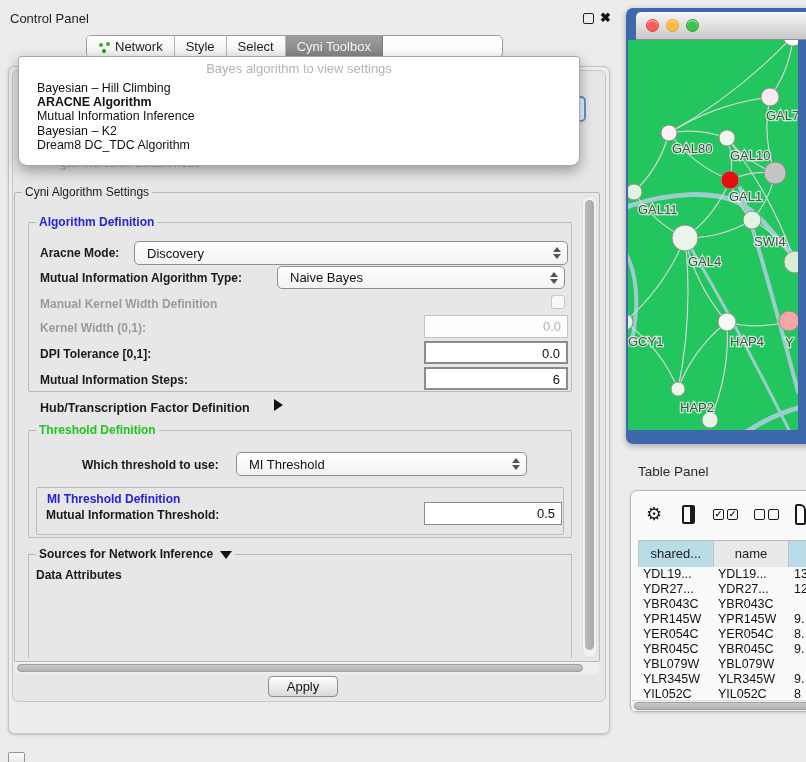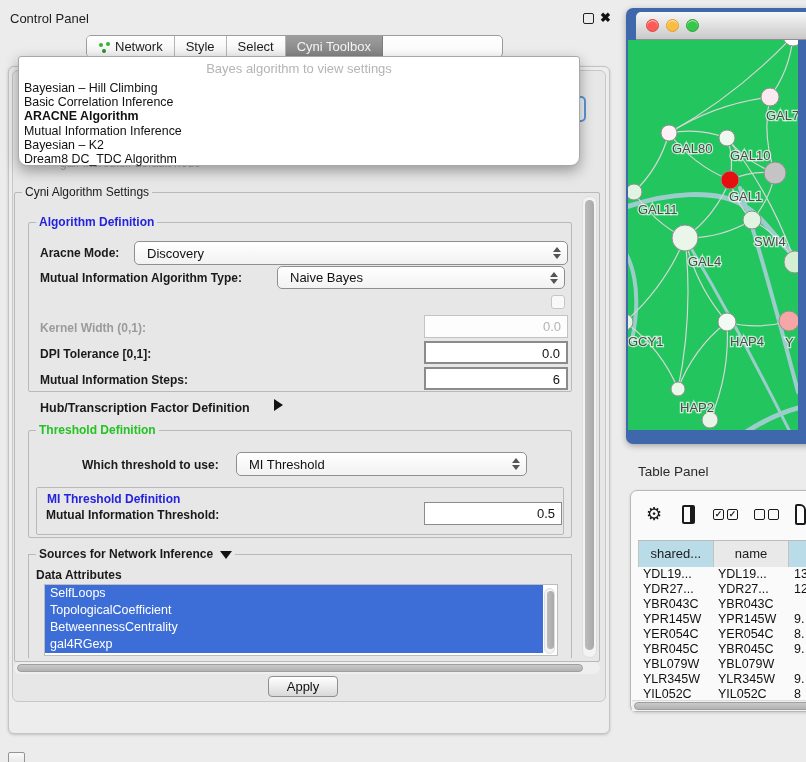--- a/index.html
+++ b/index.html
@@ -23,21 +23,21 @@
   .net-ic::before { content:''; position:absolute; width:4px; height:4px; border-radius:50%;
                     background:#35b335; left:1px; top:2px;
                     box-shadow:7px -1px 0 #35b335, 3px 6px 0 #2a8f2a; }
 
   .container { background:#ededed; border:1px solid #c4c4c4; border-radius:6px; box-shadow:0 1px 3px rgba(0,0,0,.18); }
   .inner-panel { background:#e7e7e7; border:1px solid #c8c8c8; border-radius:6px; }
 
   .popup { background:#ffffff; border:1px solid #a8a8a8; border-radius:3px 3px 9px 9px;
            box-shadow:0 5px 14px rgba(0,0,0,.35); z-index:20; }
   .popup-header { text-align:center; font-size:13px; color:#b4b4b4; padding-top:4px; }
-  .dd-item { height:14.2px; line-height:14.2px; font-size:12.4px; color:#111; padding-left:5px; white-space:nowrap; }
+  .dd-item { height:14.2px; line-height:14.2px; font-size:12.4px; color:#111; padding-left:18px; white-space:nowrap; }
   .dd-item.bold { font-weight:bold; }
 
   .groupbox { border:1px solid #b9b9b9; border-radius:2px; }
   .gtitle { position:absolute; background:#e7e7e7; padding:0 3px; font-size:12px; white-space:nowrap; }
   .gtitle.blue { color:#2323dd; font-weight:bold; }
   .gtitle.green { color:#23c323; font-weight:bold; }
   .lbl { font-size:12px; font-weight:bold; color:#1a1a1a; white-space:nowrap; }
   .lbl.dis { color:#9b9b9b; }
   .combo { position:absolute; height:24px; background:linear-gradient(#ffffff,#f2f2f2); border:1px solid #8f8f8f;
            border-radius:5px; display:flex; align-items:center; }
@@ -110,21 +110,20 @@
   <div class="abs container" style="left:8px;top:66px;width:602px;height:668px;"></div>
   <div class="abs inner-panel" style="left:12px;top:70px;width:594px;height:632px;"></div>
 
   <div class="abs" style="left:60px;top:156px;font-size:12px;color:#a8a8a8;z-index:5;">galFiltered.sif default node</div>
   <div class="abs" style="left:566px;top:96px;width:20px;height:26px;border:2px solid #5a96d6;border-radius:5px;background:#eef3fa;z-index:5;"></div>
 
   <div class="abs popup" style="left:18px;top:56px;width:562px;height:110px;">
     <div class="popup-header">Bayes algorithm to view settings</div>
     <div id="dropdown-list" style="position:absolute;left:0;top:24px;width:100%;">
         <div class="dd-item">Bayesian – Hill Climbing</div>
-        <div class="dd-item">Basic Correlation Inference</div>
         <div class="dd-item bold">ARACNE Algorithm</div>
         <div class="dd-item">Mutual Information Inference</div>
         <div class="dd-item">Bayesian – K2</div>
         <div class="dd-item">Dream8 DC_TDC Algorithm</div>
       </div>
   </div>
 
   <div class="abs groupbox" style="left:14px;top:192px;width:586px;height:470px;background:#e7e7e7;"></div>
   <div class="abs gtitle" style="left:22px;top:185px;color:#1a1a1a;">Cyni Algorithm Settings</div>
 
@@ -146,20 +145,21 @@
 
   <div class="abs lbl" style="left:40px;top:271px;">Mutual Information Algorithm Type:</div>
   <div class="combo" style="left:277px;top:266px;width:288px;height:23px;">
     <span class="combo-text">Naive Bayes</span>
     <span class="combo-arrows">
         <span class="tri-up"></span>
         <span class="tri-dn"></span>
       </span>
   </div>
 
+  <div class="abs lbl dis" style="left:40px;top:297px;">Manual Kernel Width Definition</div>
   <div class="checkbox" style="left:551px;top:295px;"></div>
 
   <div class="abs lbl dis" style="left:40px;top:321px;">Kernel Width (0,1):</div>
   <div class="field dis" style="left:424px;top:315px;width:144px;">0.0</div>
 
   <div class="abs lbl" style="left:40px;top:347px;">DPI Tolerance [0,1]:</div>
   <div class="field" style="left:424px;top:341px;width:144px;">0.0</div>
 
   <div class="abs lbl" style="left:40px;top:373px;">Mutual Information Steps:</div>
   <div class="field" style="left:424px;top:367px;width:144px;">6</div>
@@ -184,31 +184,20 @@
   <div class="abs lbl" style="left:46px;top:508px;">Mutual Information Threshold:</div>
   <div class="field" style="left:424px;top:502px;width:138px;border-width:1px;">0.5</div>
 
   <div class="abs" style="left:28px;top:554px;width:544px;height:104px;border:1px solid #b9b9b9;border-bottom:none;"></div>
   <div class="abs gtitle" style="left:36px;top:547px;color:#1a1a1a;font-weight:bold;">
     <span>Sources for Network Inference</span>
     <span style="display:inline-block;width:0;height:0;border-left:6px solid transparent;border-right:6px solid transparent;border-top:8px solid #111;vertical-align:-1px;margin-left:4px;"></span>
   </div>
   <div class="abs lbl" style="left:36px;top:568px;">Data Attributes</div>
 
-  <div class="abs" style="left:44px;top:584px;width:514px;height:72px;background:#fff;border:1px solid #bdbdbd;overflow:hidden;">
-    <div id="attr-list">
-        <div class="attr-item" style="width: 498px;">SelfLoops</div>
-        <div class="attr-item" style="width: 498px;">TopologicalCoefficient</div>
-        <div class="attr-item" style="width: 498px;">BetweennessCentrality</div>
-        <div class="attr-item" style="width: 498px;">gal4RGexp</div>
-      </div>
-    <div class="vscroll-track" style="position:absolute;right:2px;top:3px;width:11px;height:66px;">
-      <div class="vscroll-thumb" style="left:1.5px;top:2px;width:7px;height:58px;"></div>
-    </div>
-  </div>
 
   <div class="abs" style="left:14px;top:662px;width:586px;height:12px;background:#efefef;border-radius:6px;">
     <div class="hscroll-thumb" style="position:absolute;left:3px;top:2px;width:566px;height:8px;"></div>
   </div>
 
   <div class="abs btn" style="left:268px;top:676px;width:70px;height:21px;">Apply</div>
 
 
   <div class="abs" style="left:8px;top:752px;width:17px;height:16px;border:1px solid #949494;border-radius:2px;background:linear-gradient(#fafafa,#e2e2e2);"></div>
 

